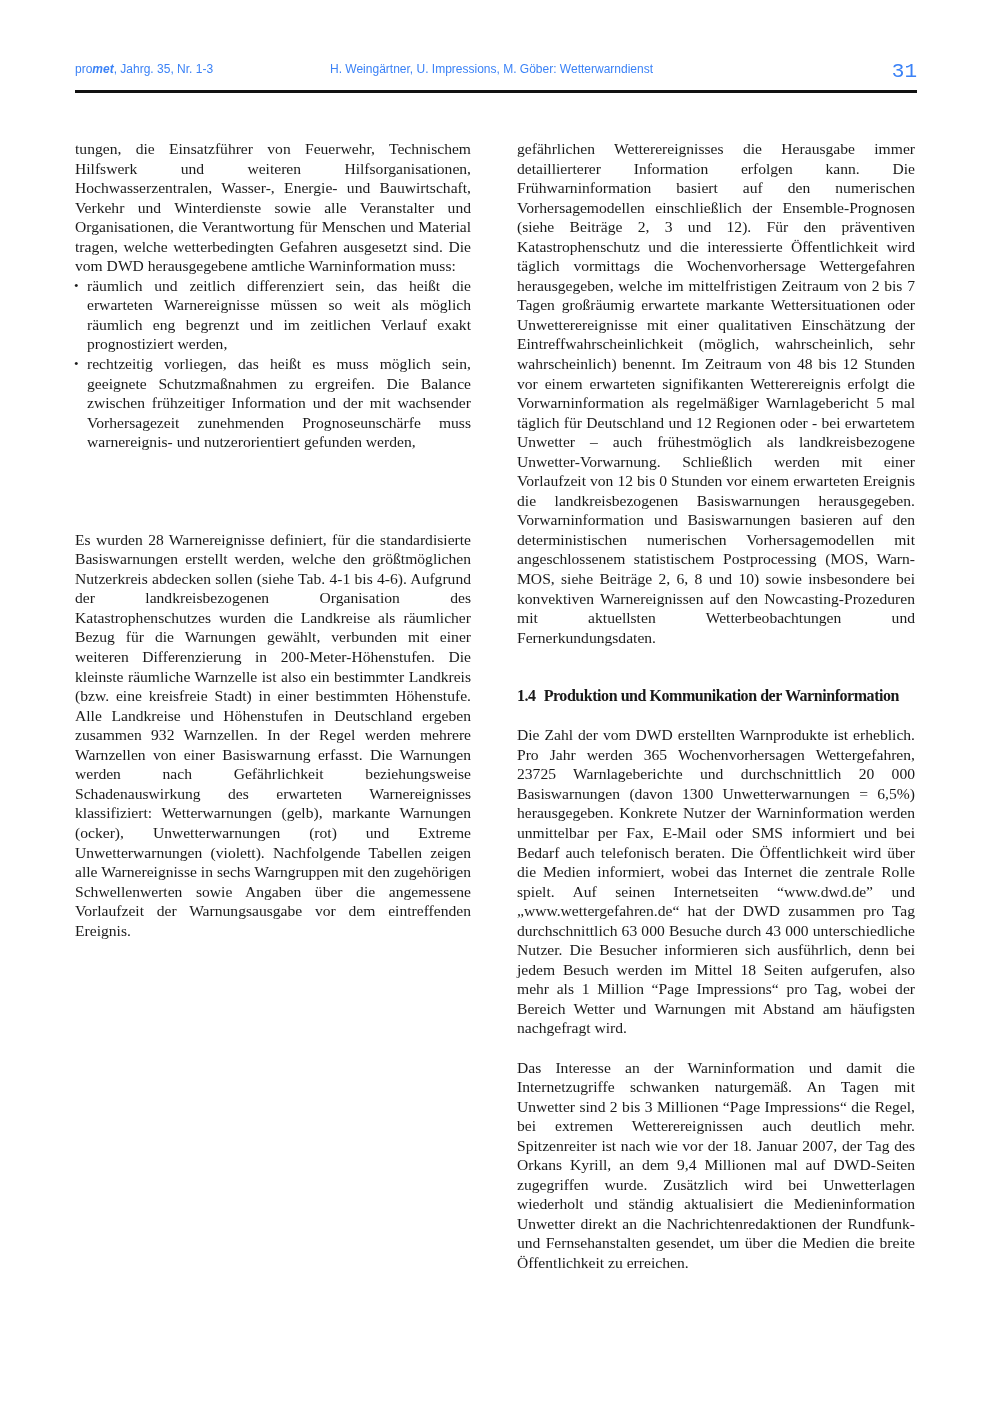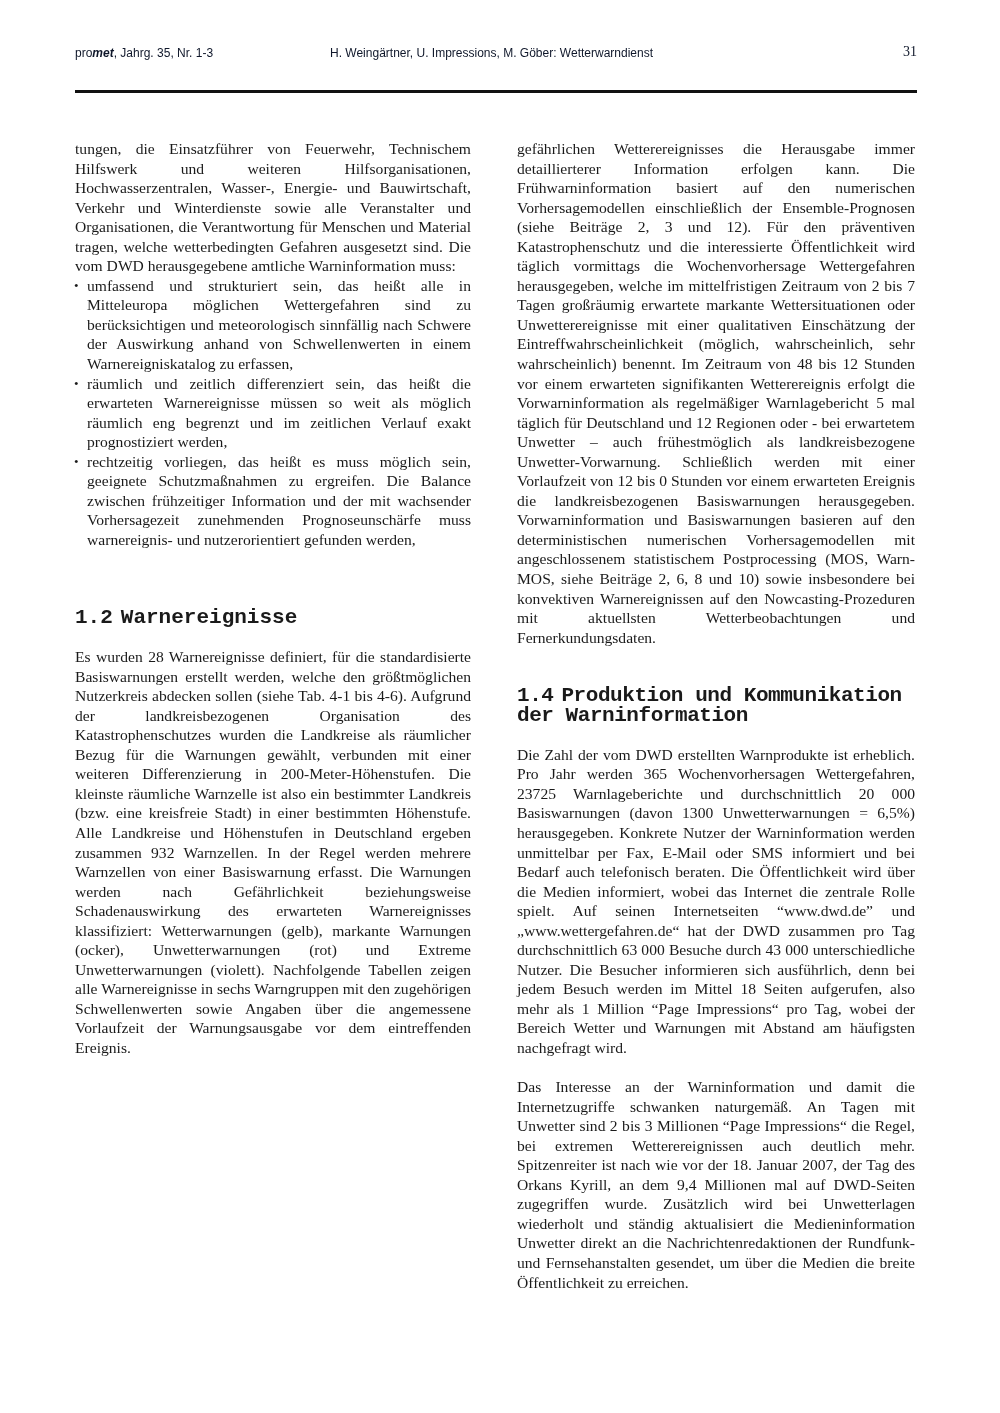--- a/index.html
+++ b/index.html
@@ -1,55 +1,53 @@
 <!DOCTYPE html>
 <html><head>
 <meta charset="utf-8">
 <style>
   html, body { margin: 0; padding: 0; background: #ffffff; }
   body { width: 1000px; height: 1413px; position: relative; overflow: hidden; color: #1a1a1a; }
-  .header { position: absolute; left: 75px; top: 44px; width: 842px; height: 20px; font-family: "Liberation Sans", sans-serif; font-size: 12px; color: #0f172a; }
+  .header { position: absolute; left: 75px; top: 60px; width: 842px; height: 20px; font-family: "Liberation Sans", sans-serif; font-size: 12px; color: #3b82f6; }
   .header .journal { position: absolute; left: 0; top: 2px; }
   .header .journal em { font-weight: bold; font-style: italic; }
   .header .authors { position: absolute; left: 255px; top: 2px; }
-  .header .pageno { position: absolute; right: 0; top: 0; font-family: Liberation Serif, serif; font-size: 14px; }
+  .header .pageno { position: absolute; right: 0; top: 0; font-family: Liberation Mono, monospace; font-size: 21px; }
   .rule { position: absolute; left: 75px; top: 90px; width: 842px; height: 3px; background: #111; }
   .col { position: absolute; top: 139px; font-family: "Liberation Serif", serif; font-size: 15.6px; line-height: 19.55px; text-align: justify; hyphens: none; }
   .col.left { left: 75px; width: 396px; }
   .col.right { left: 517px; width: 398px; }
   .col p { margin: 0; }
   .gap { height: 19.5px; }
   .gap2 { height: 39px; }
   ul.bullets { list-style: none; margin: 0; padding: 0; }
   ul.bullets li { position: relative; padding-left: 12px; }
   ul.bullets li::before { content: "•"; position: absolute; left: -1px; top: 0; font-size: 13px; }
-  h2 { font-family: Liberation Mono, monospace; font-weight: bold; font-size: 21px; line-height: 19.55px; margin: 0; text-align: left; }
+  h2 { font-family: Liberation Serif, serif; font-weight: bold; font-size: 16px; line-height: 19.55px; margin: 0; text-align: left; }
   h2 .num { margin-right: 8px; }
   h2.tight { letter-spacing: -0.45px; }
 </style>
 </head>
 <body>
 
 <div class="header">
   <span class="journal"><span>pro</span><em>met</em><span>, Jahrg. 35, Nr. 1-3</span></span>
   <span class="authors">H. Weingärtner, U. Impressions, M. Göber: Wetterwarndienst</span>
   <span class="pageno">31</span>
 </div>
 <div class="rule"></div>
 
 <div class="col left">
   <p>tungen, die Einsatzführer von Feuerwehr, Technischem Hilfswerk und weiteren Hilfsorganisationen, Hochwasserzentralen, Wasser-, Energie- und Bauwirtschaft, Verkehr und Winterdienste sowie alle Veranstalter und Organisationen, die Verantwortung für Menschen und Material tragen, welche wetterbedingten Gefahren ausgesetzt sind. Die vom DWD herausgegebene amtliche Warninformation muss:</p>
   <ul class="bullets">
-    <li>umfassend und strukturiert sein, das heißt alle in Mitteleuropa möglichen Wettergefahren sind zu berücksichtigen und meteorologisch sinnfällig nach Schwere der Auswirkung anhand von Schwellenwerten in einem Warnereigniskatalog zu erfassen,</li>
     <li>räumlich und zeitlich differenziert sein, das heißt die erwarteten Warnereignisse müssen so weit als möglich räumlich eng begrenzt und im zeitlichen Verlauf exakt prognostiziert werden,</li>
     <li>rechtzeitig vorliegen, das heißt es muss möglich sein, geeignete Schutzmaßnahmen zu ergreifen. Die Balance zwischen frühzeitiger Information und der mit wachsender Vorhersagezeit zunehmenden Prognoseunschärfe muss warnereignis- und nutzerorientiert gefunden werden,</li>
   </ul>
   <div class="gap"></div>
   <div class="gap2"></div>
-  <h2><span class="num">1.2</span><span>Warnereignisse</span></h2>
   <div class="gap"></div>
   <p>Es wurden 28 Warnereignisse definiert, für die standardisierte Basiswarnungen erstellt werden, welche den größtmöglichen Nutzerkreis abdecken sollen (siehe Tab. 4-1 bis 4-6). Aufgrund der landkreisbezogenen Organisation des Katastrophenschutzes wurden die Landkreise als räumlicher Bezug für die Warnungen gewählt, verbunden mit einer weiteren Differenzierung in 200-Meter-Höhenstufen. Die kleinste räumliche Warnzelle ist also ein bestimmter Landkreis (bzw. eine kreisfreie Stadt) in einer bestimmten Höhenstufe. Alle Landkreise und Höhenstufen in Deutschland ergeben zusammen 932 Warnzellen. In der Regel werden mehrere Warnzellen von einer Basiswarnung erfasst. Die Warnungen werden nach Gefährlichkeit beziehungsweise Schadenauswirkung des erwarteten Warnereignisses klassifiziert: Wetterwarnungen (gelb), markante Warnungen (ocker), Unwetterwarnungen (rot) und Extreme Unwetterwarnungen (violett). Nachfolgende Tabellen zeigen alle Warnereignisse in sechs Warngruppen mit den zugehörigen Schwellenwerten sowie Angaben über die angemessene Vorlaufzeit der Warnungsausgabe vor dem eintreffenden Ereignis.</p>
   <div class="gap2"></div>
   <div class="gap"></div>
 </div>
 
 <div class="col right">
   <p>gefährlichen Wetterereignisses die Herausgabe immer detaillierterer Information erfolgen kann. Die Frühwarninformation basiert auf den numerischen Vorhersagemodellen einschließlich der Ensemble-Prognosen (siehe Beiträge 2, 3 und 12). Für den präventiven Katastrophenschutz und die interessierte Öffentlichkeit wird täglich vormittags die Wochenvorhersage Wettergefahren herausgegeben, welche im mittelfristigen Zeitraum von 2 bis 7 Tagen großräumig erwartete markante Wettersituationen oder Unwetterereignisse mit einer qualitativen Einschätzung der Eintreffwahrscheinlichkeit (möglich, wahrscheinlich, sehr wahrscheinlich) benennt. Im Zeitraum von 48 bis 12 Stunden vor einem erwarteten signifikanten Wetterereignis erfolgt die Vorwarninformation als regelmäßiger Warnlagebericht 5 mal täglich für Deutschland und 12 Regionen oder - bei erwartetem Unwetter – auch frühestmöglich als landkreisbezogene Unwetter-Vorwarnung. Schließlich werden mit einer Vorlaufzeit von 12 bis 0 Stunden vor einem erwarteten Ereignis die landkreisbezogenen Basiswarnungen herausgegeben. Vorwarninformation und Basiswarnungen basieren auf den deterministischen numerischen Vorhersagemodellen mit angeschlossenem statistischem Postprocessing (MOS, Warn-MOS, siehe Beiträge 2, 6, 8 und 10) sowie insbesondere bei konvektiven Warnereignissen auf den Nowcasting-Prozeduren mit aktuellsten Wetterbeobachtungen und Fernerkundungsdaten.</p>
   <div class="gap2"></div>
   <h2 class="tight"><span class="num">1.4</span><span>Produktion und Kommunikation der Warninformation</span></h2>

